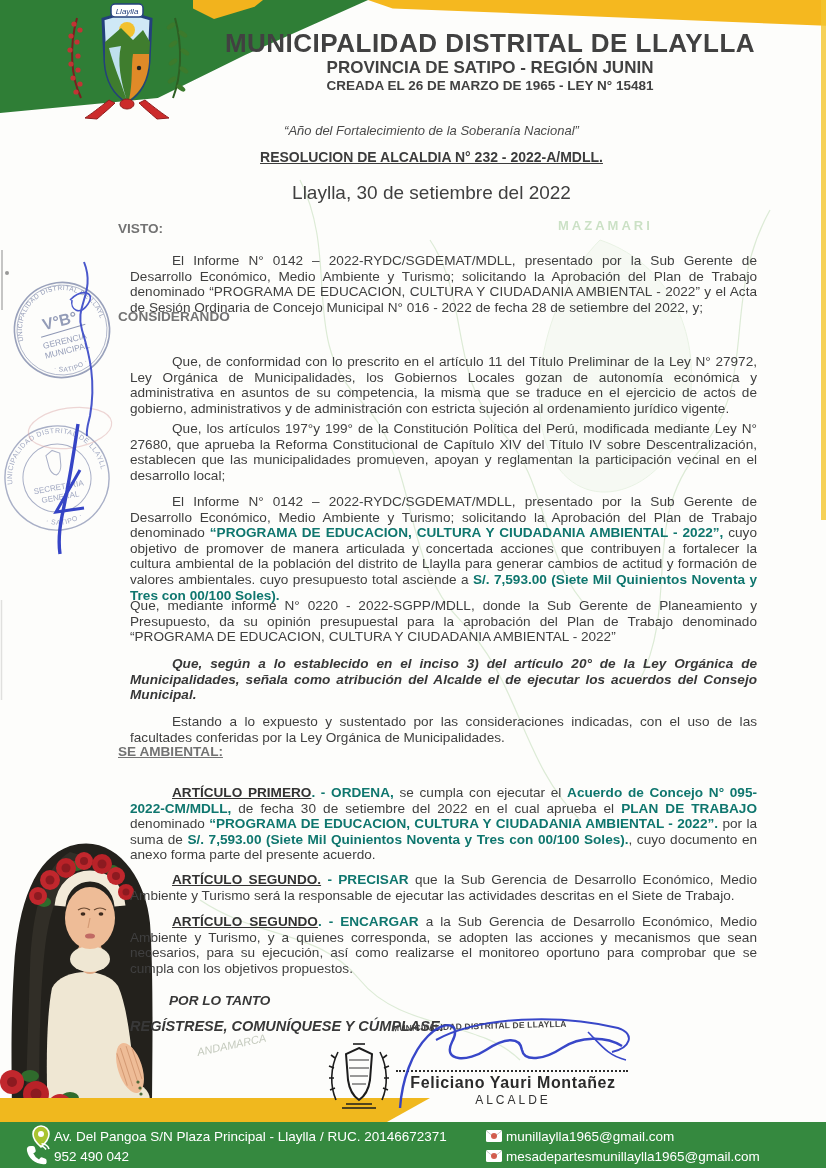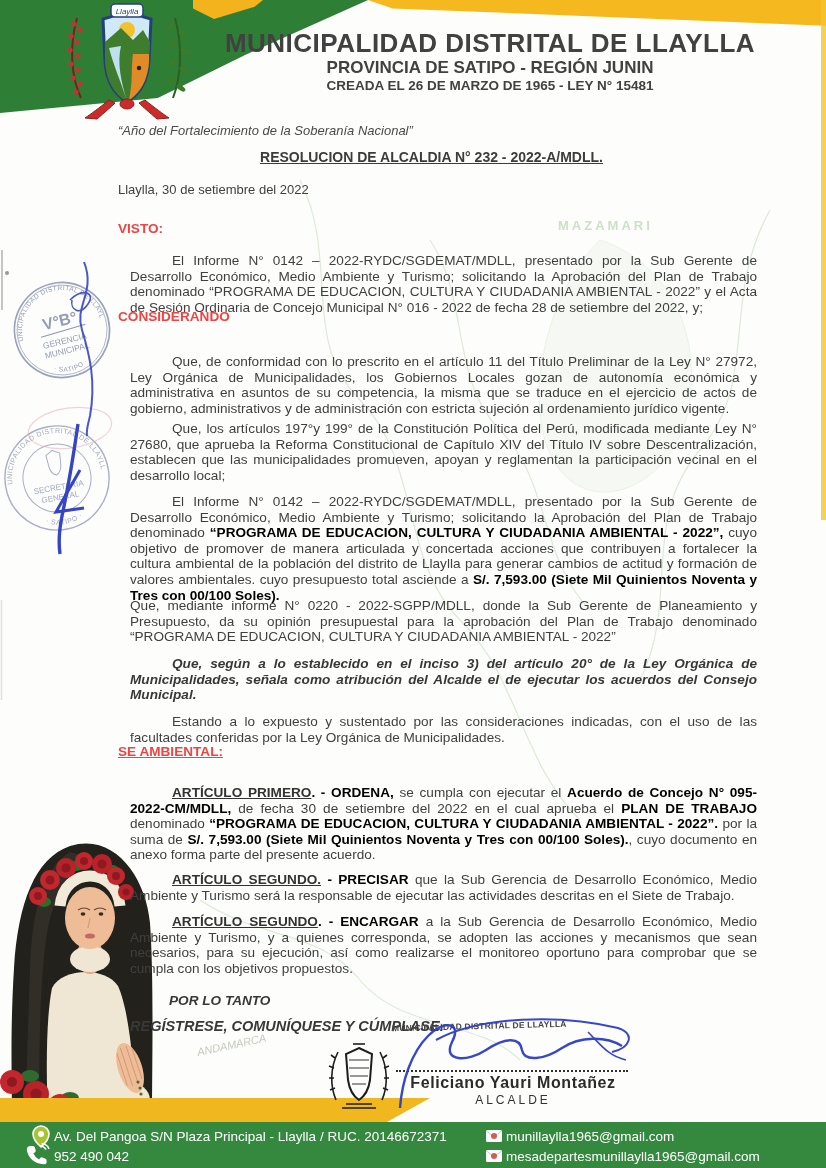--- a/index.html
+++ b/index.html
@@ -14,30 +14,30 @@
   .green-poly{left:0;top:0;width:430px;height:118px;background:#2f7e36;
      clip-path:polygon(0 0,85.6% 0,57% 46.6%,36.7% 83%,0 95.8%);z-index:2;}
   .right-strip{left:821px;top:0;width:5px;height:520px;background:#f4c52f;opacity:.8;z-index:2;}
   .coa{left:46px;top:2px;z-index:3;}
   
   .hdr{left:160px;top:28px;width:660px;text-align:center;color:#414141;z-index:4;}
   .h1{font-size:26px;font-weight:bold;letter-spacing:.5px;line-height:30px;}
   .h2{font-size:17px;font-weight:bold;line-height:20px;}
   .h3{font-size:13.5px;font-weight:bold;line-height:16px;}
   .h4{font-size:11.5px;font-weight:bold;font-style:italic;line-height:14px;}
-  .motto{left:118px;top:123px;width:627px;font-size:13px;font-style:italic;color:#4a4a4a;z-index:4;}
+  .motto{left:118px;top:123px;width:627px;text-align:center;font-size:13px;font-style:italic;color:#4a4a4a;z-index:4;}
   .resol{left:118px;top:149px;width:627px;text-align:center;font-size:14px;font-weight:bold;color:#3c3c3c;z-index:4;}
   .resol span{text-decoration:underline;}
-  .dateline{left:118px;top:182px;width:627px;text-align:left;font-size:13px;color:#3f3f3f;z-index:4;}
+  .dateline{left:118px;top:182px;width:627px;text-align:center;font-size:19px;color:#3f3f3f;z-index:4;}
   
   .bp{position:absolute;left:118px;width:627px;margin:12px;font-size:13.6px;line-height:15.6px;
       color:#3f3f3f;text-align:justify;z-index:4;}
   .ind{text-indent:42px;}
-  .lab{position:absolute;left:118px;margin:0;font-size:13.6px;font-weight:bold;color:#ef4444;z-index:4;}
-  .b{font-weight:bold;color:#000000;}
+  .lab{position:absolute;left:118px;margin:0;font-size:13.6px;font-weight:bold;color:#737373;z-index:4;}
+  .b{font-weight:bold;color:#0f766e;}
   .bu{font-weight:bold;text-decoration:underline;color:#323232;}
   .bi{font-weight:bold;font-style:italic;color:#383838;}
   .u{text-decoration:underline;}
   
   .sig-stampline{left:392px;top:1021px;font-size:8.5px;font-weight:bold;color:#454545;
      letter-spacing:.2px;transform:rotate(-1.5deg);z-index:4;}
   .dotline{left:396px;top:1054px;width:232px;height:16px;border-bottom:2px dotted #2e2e2e;z-index:4;}
   .sig-name{left:398px;top:1074px;width:230px;text-align:center;font-size:16px;font-weight:bold;
      color:#2b2b2b;letter-spacing:.6px;z-index:4;}
   .sig-role{left:398px;top:1093px;width:230px;text-align:center;font-size:12px;color:#333;

